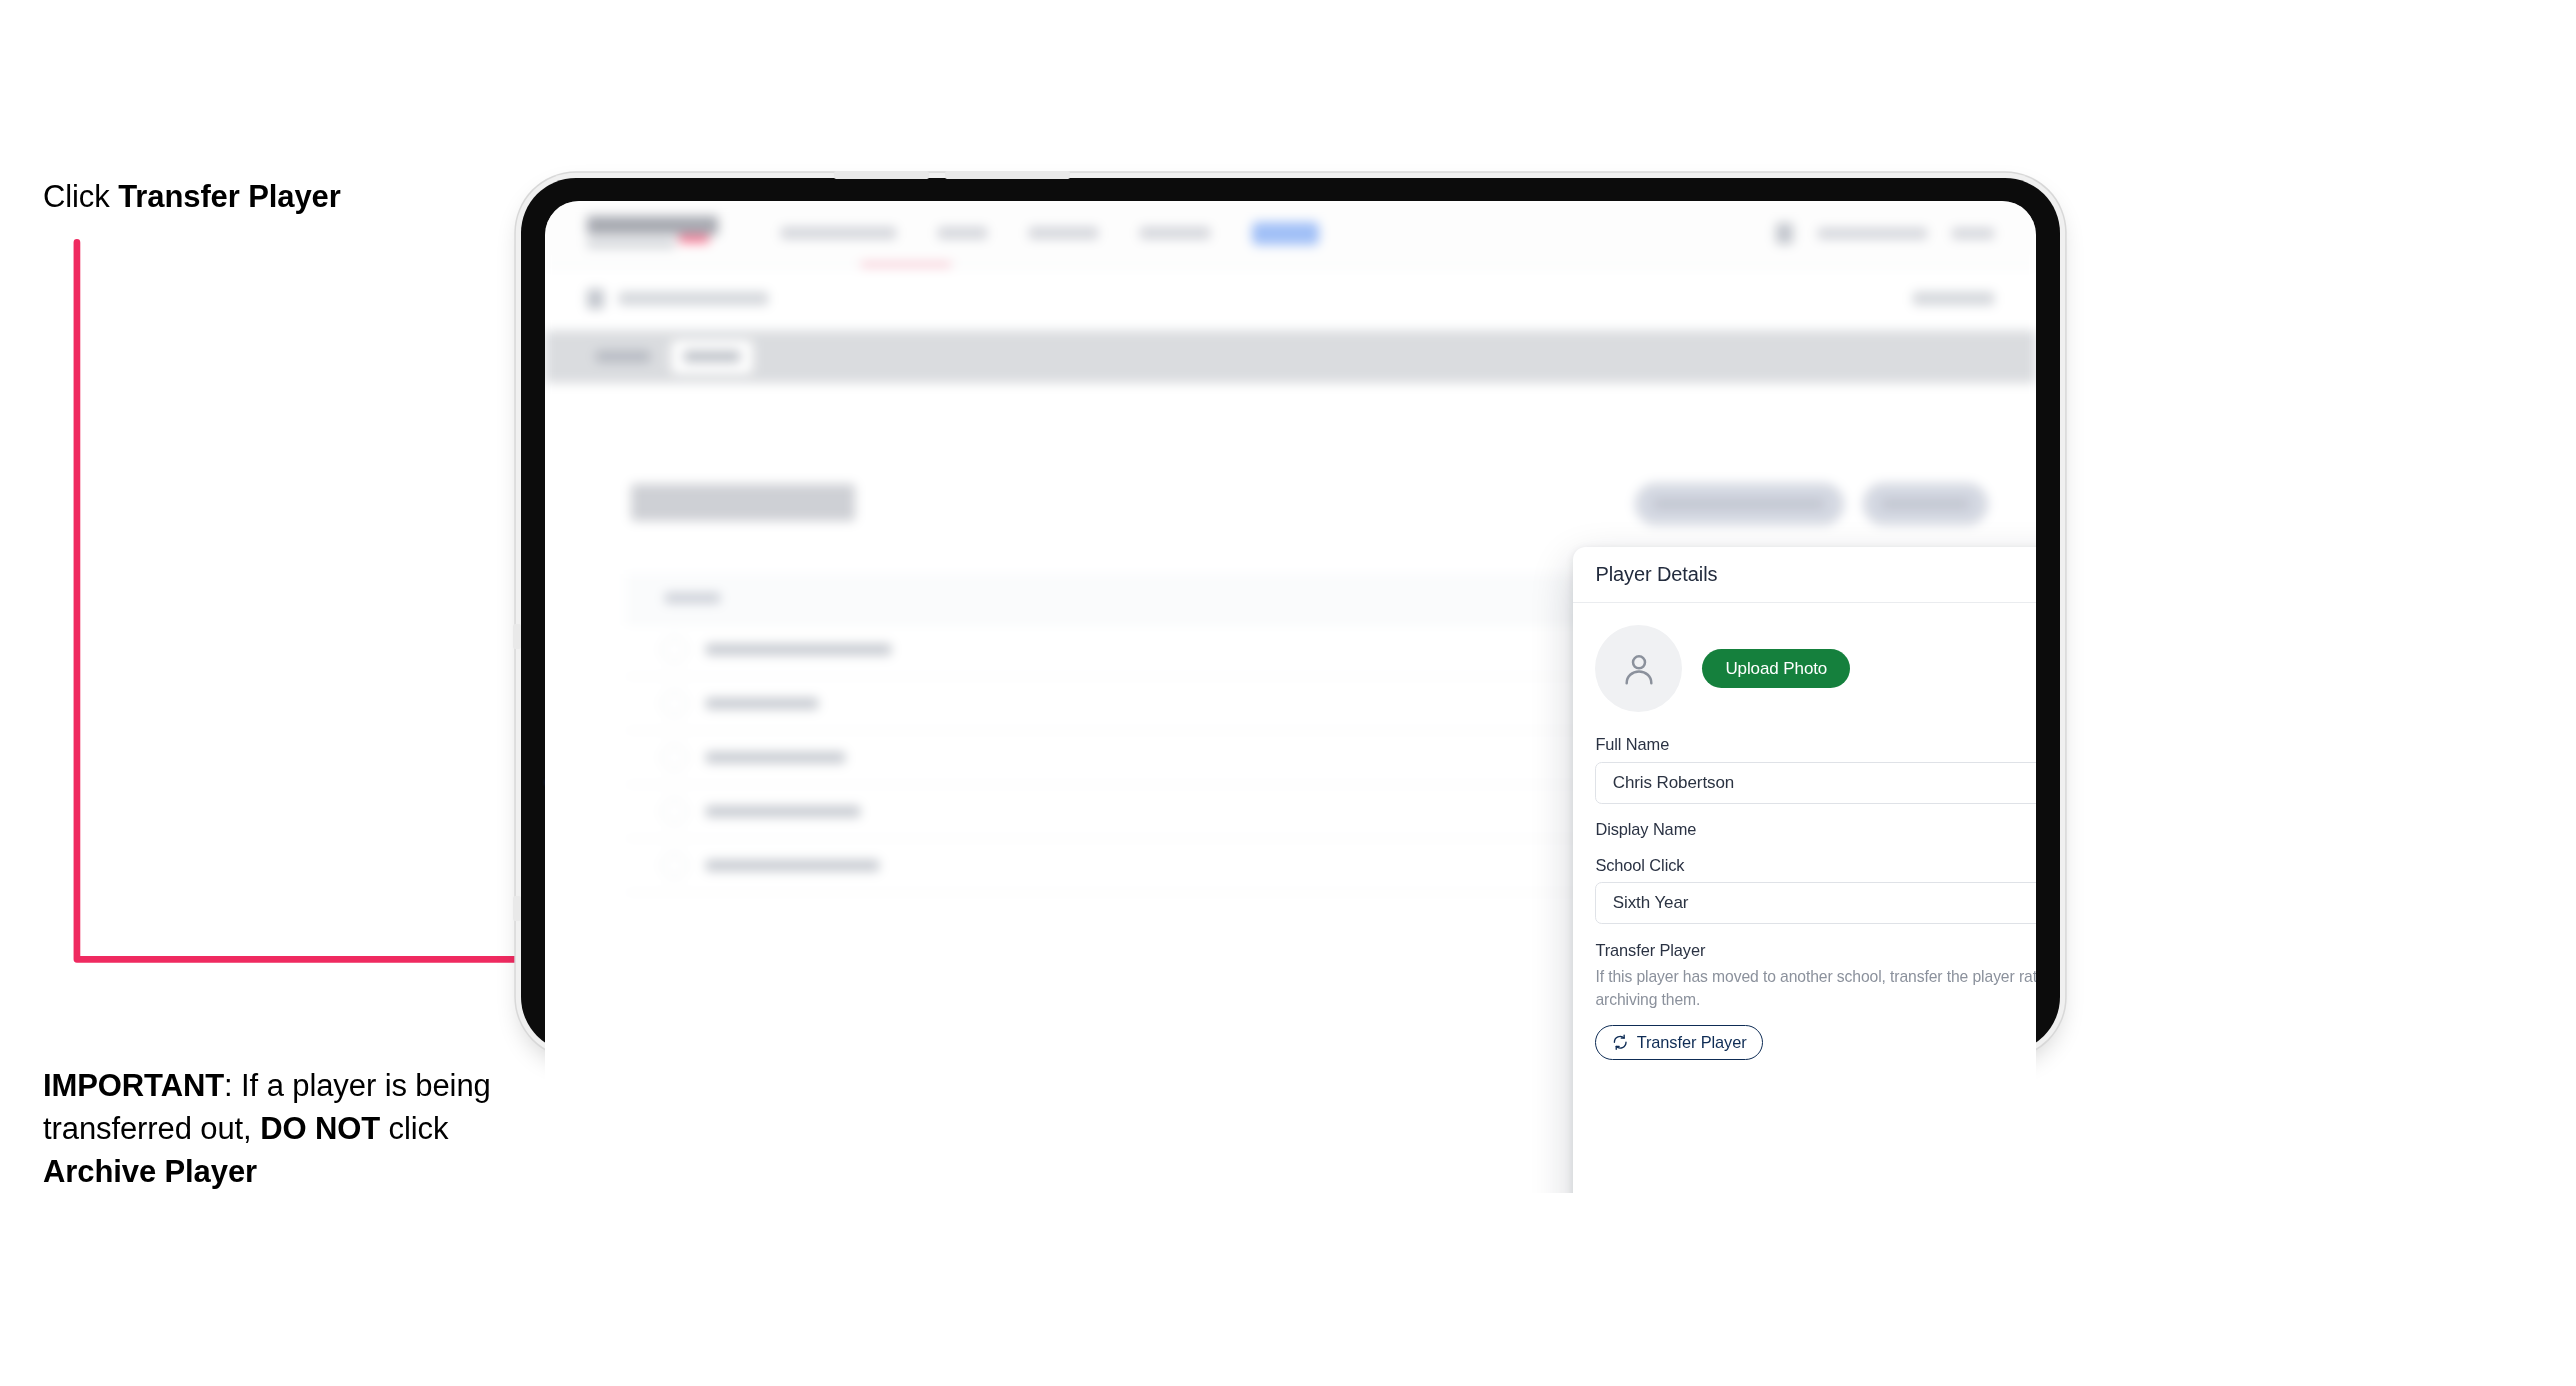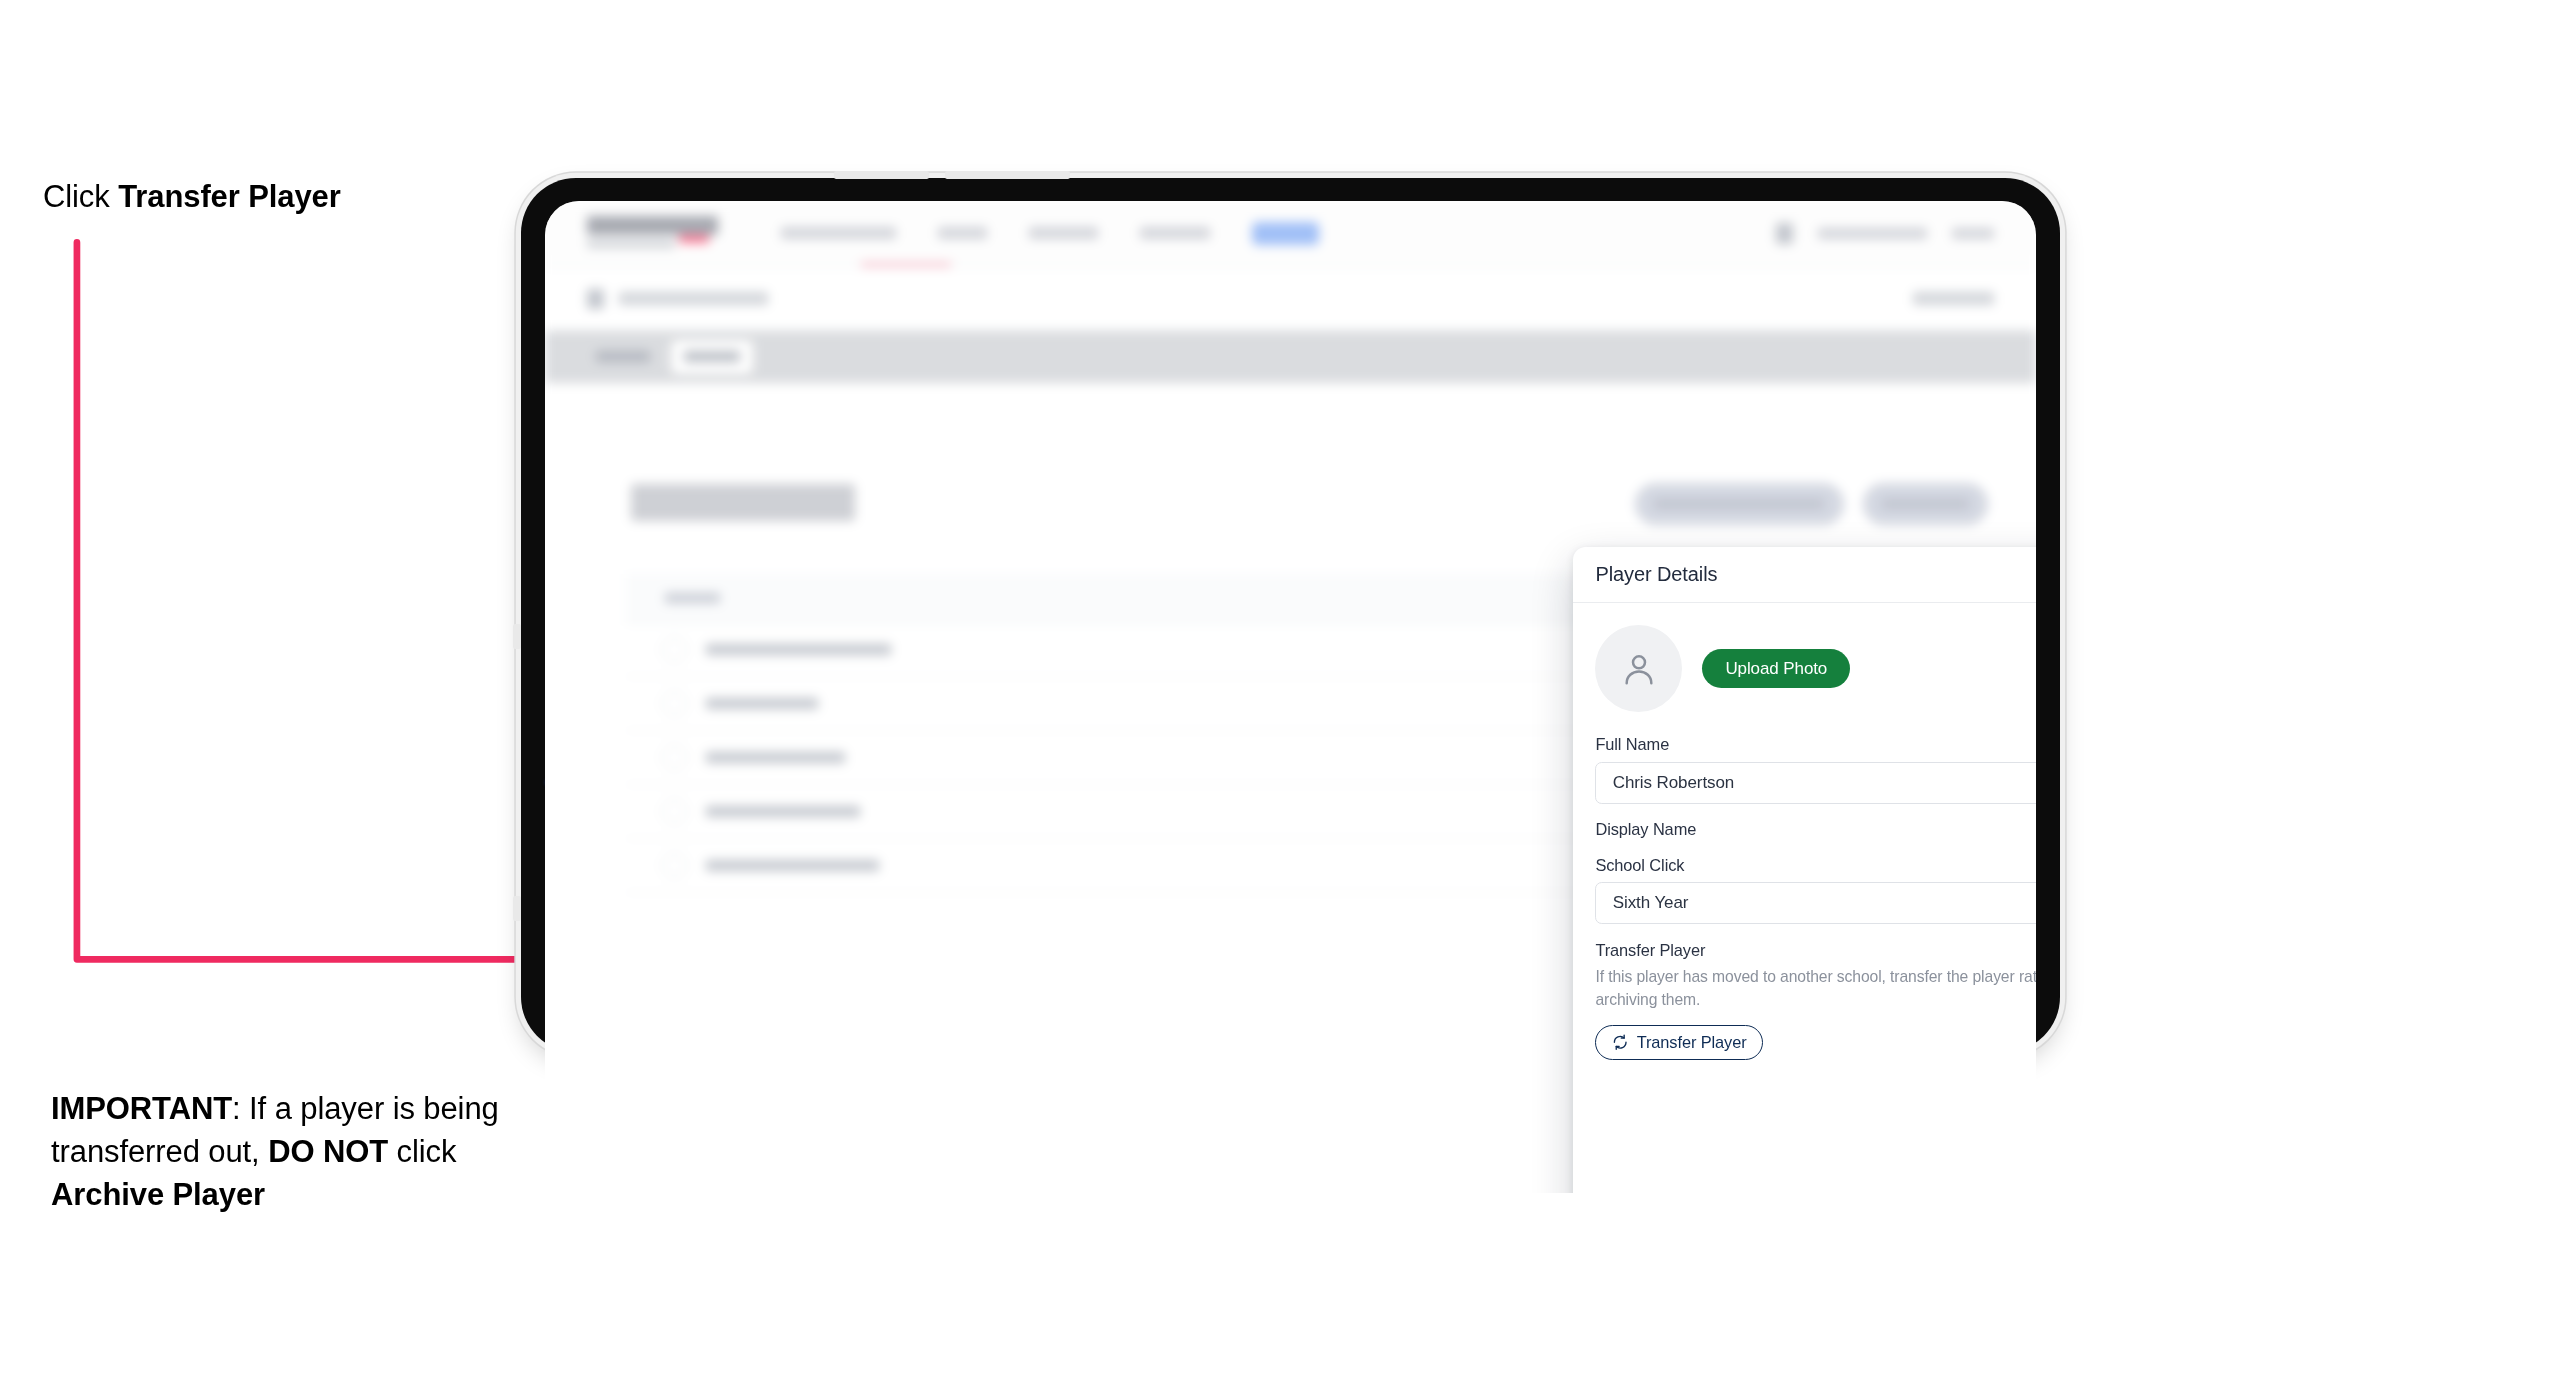--- a/index.html
+++ b/index.html
@@ -9,21 +9,21 @@
     font-family: "Liberation Sans", sans-serif;
     overflow: hidden;
   }
 
   .stage { position: relative; width: 2576px; height: 1386px; background: #fff; }
 
   
   .anno { position: absolute; color: #000; font-size: 31px; line-height: 1.38; letter-spacing: -0.1px; }
   .anno b { font-weight: 700; }
   #anno-top { left: 43px; top: 176px; white-space: nowrap; }
-  #anno-bottom { left: 51px; top: 1065px; width: 448px; margin-top: 23px; }
+  #anno-bottom { left: 43px; top: 1065px; width: 448px; }
 
   
   .arrow-svg { position: absolute; left: 0; top: 0; width: 2576px; height: 1386px; pointer-events: none; }
 
   
   .tablet {
     position: absolute; left: 521px; top: 178px;
     width: 1539px; height: 874px;
     background: #0c0c0c;
     border-radius: 55px;

